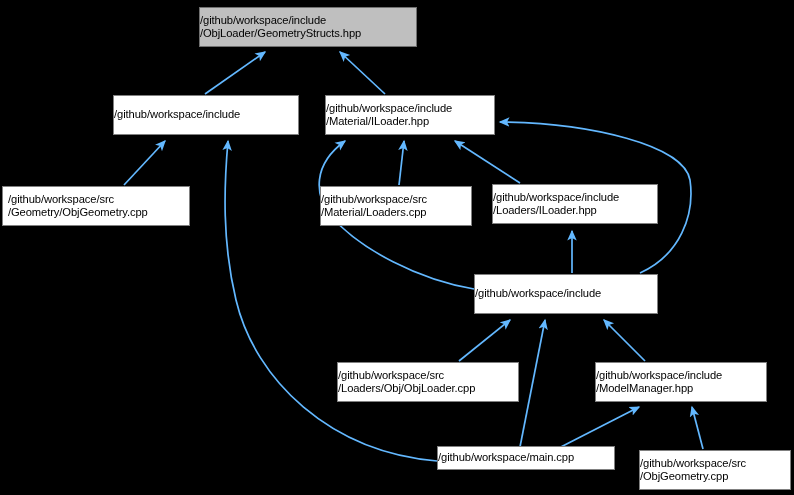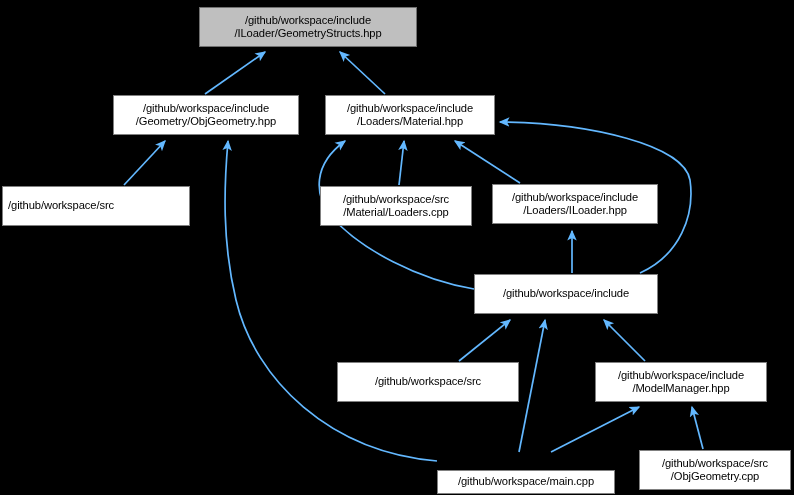--- a/index.html
+++ b/index.html
@@ -26,21 +26,21 @@
   .node {
     position: absolute;
     box-sizing: border-box;
     border: 1px solid #808080;
     background: #ffffff;
     color: #000000;
     font-size: 11.2px;
     line-height: 13.5px;
     display: flex;
     flex-direction: column;
-    align-items: center;
+    align-items: flex-start;
     justify-content: center;
     text-align: center;
     white-space: pre;
     letter-spacing: -0.1px;
     z-index: 2;
   }
   .node.root {
     background: #bfbfbf;
     border-color: #707070;
   }
@@ -92,61 +92,62 @@
       <path d="M645,361 L604,320"></path>
 
       <path d="M551,452 L639,407"></path>
 
       <path d="M703,449 L692,407"></path>
     </g>
   </svg>
 
   <div class="node root" style="left:199px; top:7px; width:218px; height:40px;">
     <span class="ln">/github/workspace/include</span>
-    <span class="ln">/ILoader/GeometryStructs.hpp</span>
+    <span class="ln">/ObjLoader/GeometryStructs.hpp</span>
   </div>
 
   <div class="node" style="left:113px; top:95px; width:186px; height:40px;">
     <span class="ln">/github/workspace/include</span>
-    <span class="ln">/Geometry/ObjGeometry.hpp</span>
   </div>
 
   <div class="node" style="left:325px; top:95px; width:170px; height:40px;">
     <span class="ln">/github/workspace/include</span>
-    <span class="ln">/Loaders/Material.hpp</span>
+    <span class="ln">/Material/ILoader.hpp</span>
   </div>
 
   <div class="node leftalign" style="left:2px; top:186px; width:188px; height:40px;">
     <span class="ln">/github/workspace/src</span>
+    <span class="ln">/Geometry/ObjGeometry.cpp</span>
   </div>
 
   <div class="node" style="left:320px; top:186px; width:152px; height:40px;">
     <span class="ln">/github/workspace/src</span>
     <span class="ln">/Material/Loaders.cpp</span>
   </div>
 
   <div class="node" style="left:492px; top:184px; width:166px; height:40px;">
     <span class="ln">/github/workspace/include</span>
     <span class="ln">/Loaders/ILoader.hpp</span>
   </div>
 
   <div class="node" style="left:474px; top:274px; width:184px; height:40px;">
     <span class="ln">/github/workspace/include</span>
   </div>
 
   <div class="node" style="left:337px; top:362px; width:182px; height:40px;">
     <span class="ln">/github/workspace/src</span>
+    <span class="ln">/Loaders/Obj/ObjLoader.cpp</span>
   </div>
 
   <div class="node" style="left:595px; top:362px; width:172px; height:40px;">
     <span class="ln">/github/workspace/include</span>
     <span class="ln">/ModelManager.hpp</span>
   </div>
 
-  <div class="node" style="left:437px; top:470px; width:178px; height:24px;">
+  <div class="node" style="left:437px; top:446px; width:178px; height:24px;">
     <span class="ln">/github/workspace/main.cpp</span>
   </div>
 
   <div class="node" style="left:639px; top:450px; width:152px; height:40px;">
     <span class="ln">/github/workspace/src</span>
     <span class="ln">/ObjGeometry.cpp</span>
   </div>
 
 </div>
 

